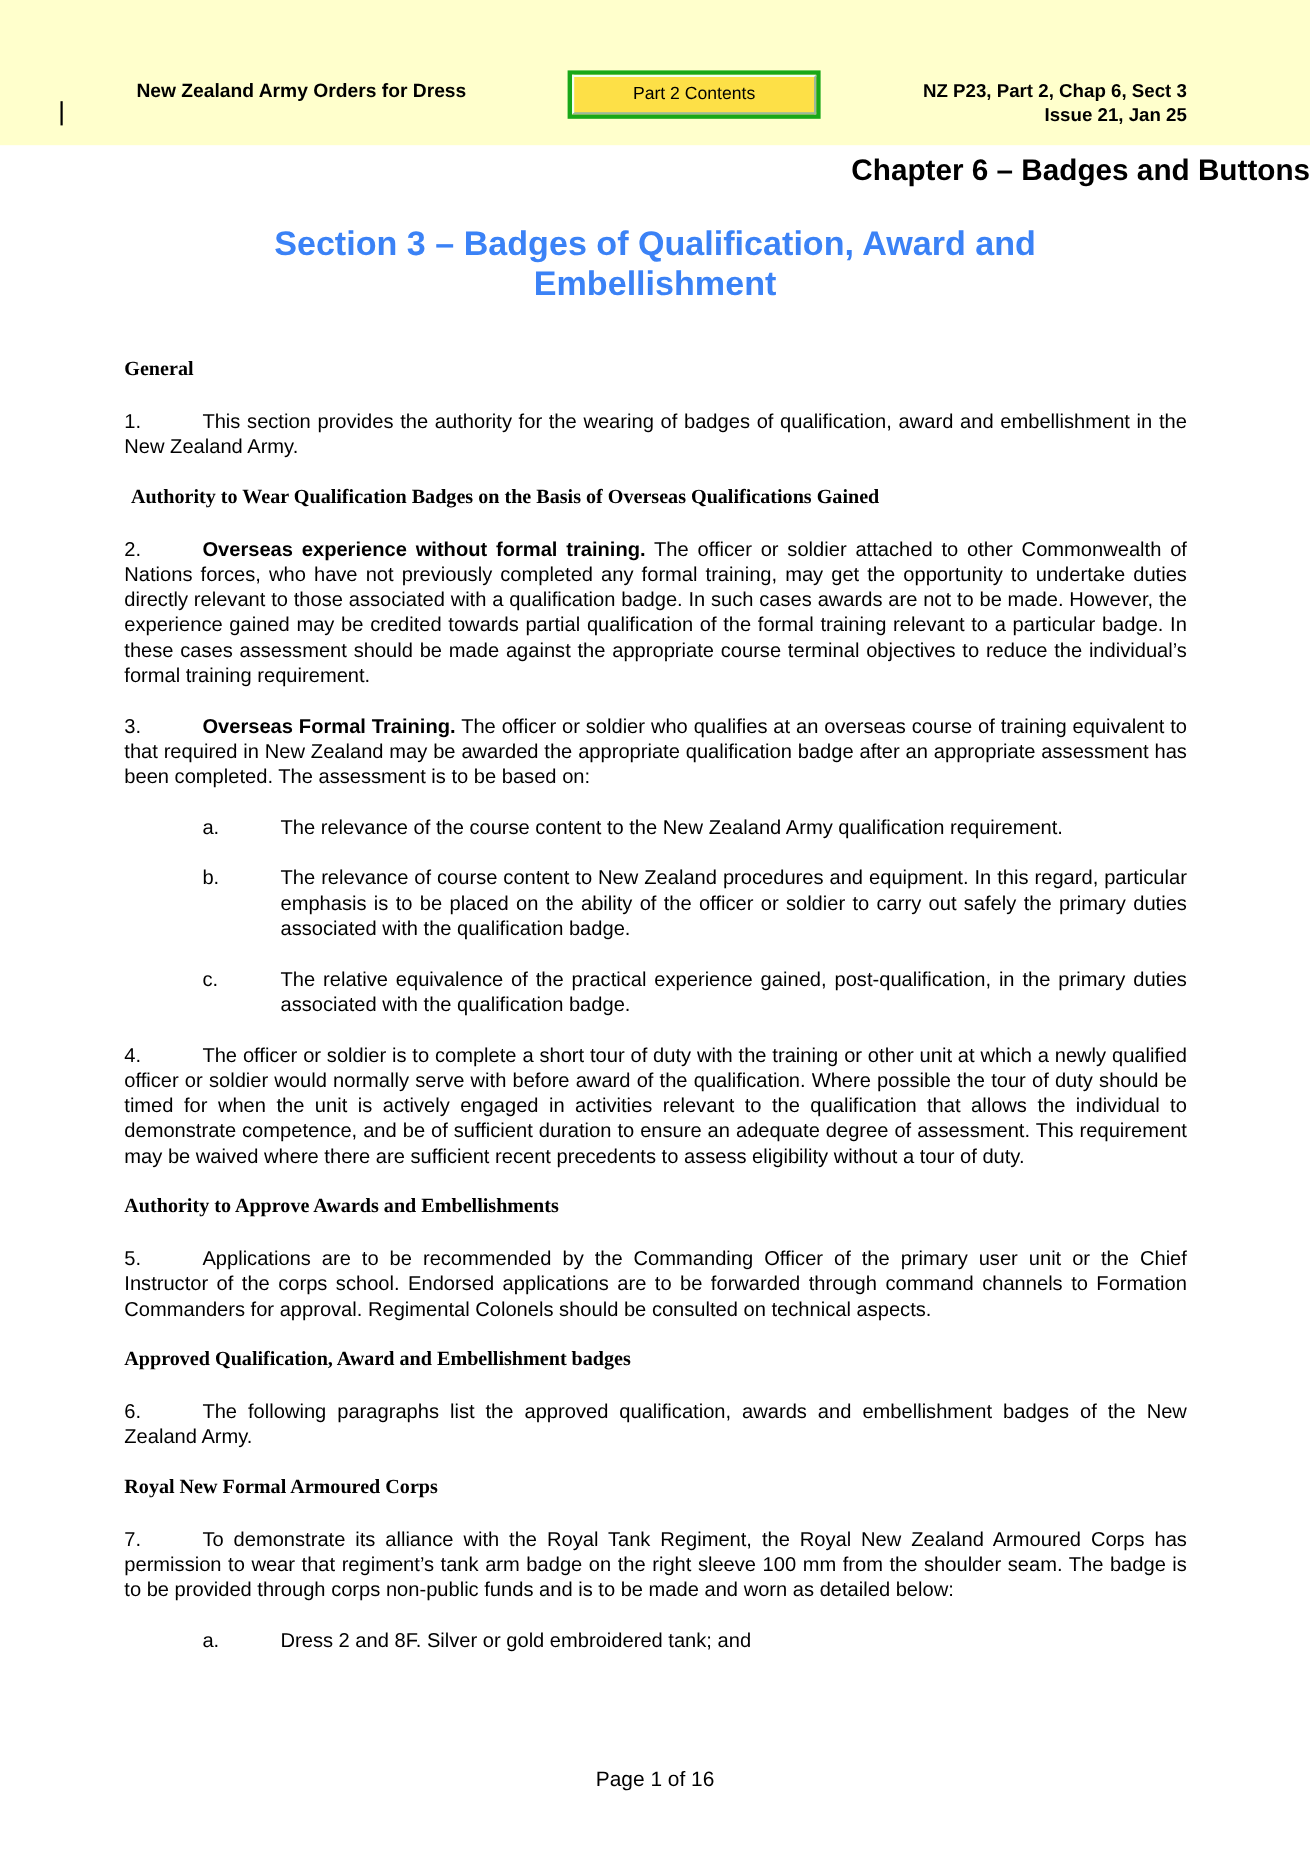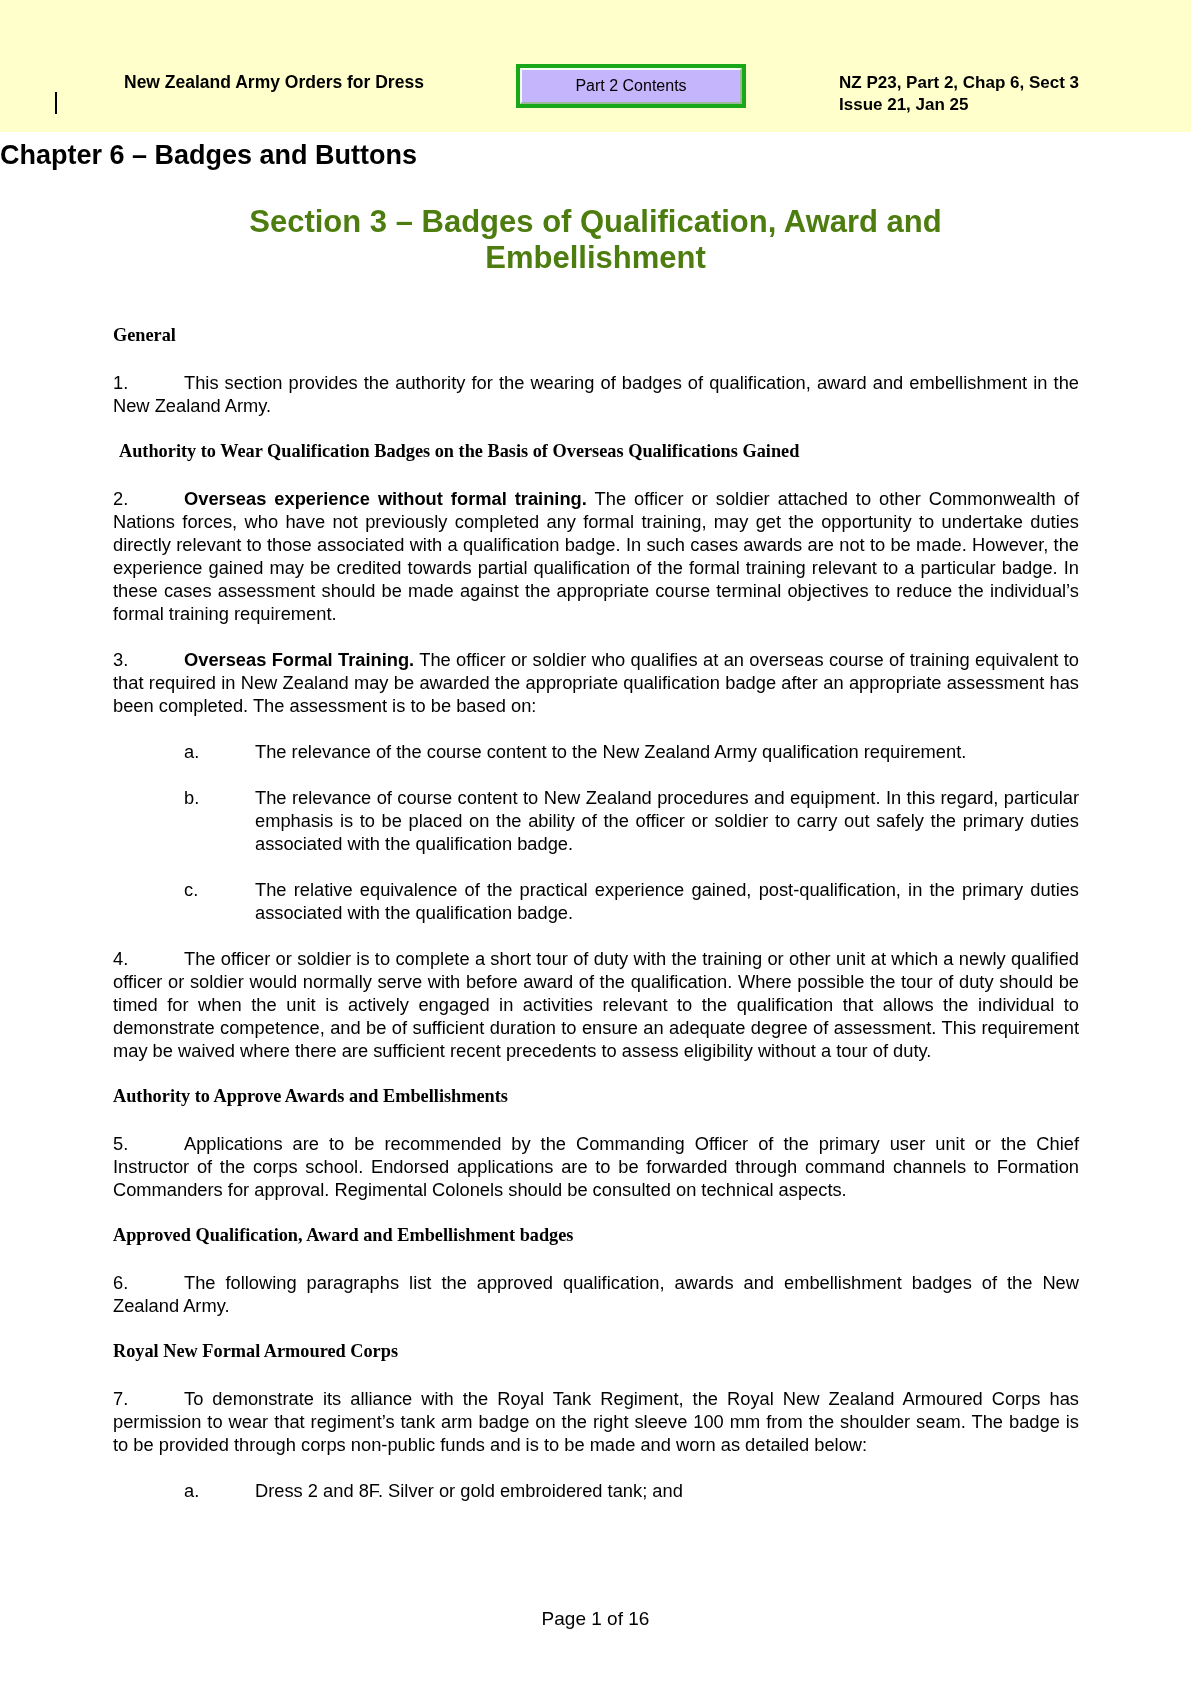--- a/index.html
+++ b/index.html
@@ -36,52 +36,53 @@
     left: 516px; top: 64px;
     width: 230px; height: 44px;
     box-sizing: border-box;
     background: #18a818;
     padding: 4px;
     cursor: pointer;
   }
   .contents-btn-inner {
     width: 100%; height: 100%;
     box-sizing: border-box;
-    background: #c4b5fd;
+    background: #fde047;
     border-top: 2px solid #f2fff2;
     border-left: 2px solid #f2fff2;
     border-right: 2px solid #9bb89b;
     border-bottom: 2px solid #9bb89b;
     display: flex; align-items: center; justify-content: center;
     font-size: 16px;
     color: #000;
     text-align: right;
   }
   .hdr-right {
     position: absolute;
     right: 112px; top: 72px;
+    text-align: right;
     font-weight: bold;
     font-size: 17px;
     line-height: 22px;
   }
   .chapter-title {
     position: absolute;
     left: 0; top: 140px; width: 1191px;
-    text-align: left;
+    text-align: right;
     font-weight: bold;
     font-size: 27px;
   }
   .section-title {
     position: absolute;
     left: 150px; top: 204px; width: 891px;
     text-align: center;
     font-weight: bold;
     font-size: 31px;
     line-height: 36px;
-    color: #4d7c0f;
+    color: #3b82f6;
   }
   .content {
     position: absolute;
     left: 113px; top: 324px;
     width: 966px;
     font-size: 18.3px;
     line-height: 23px;
   }
   .heading {
     font-weight: bold;

